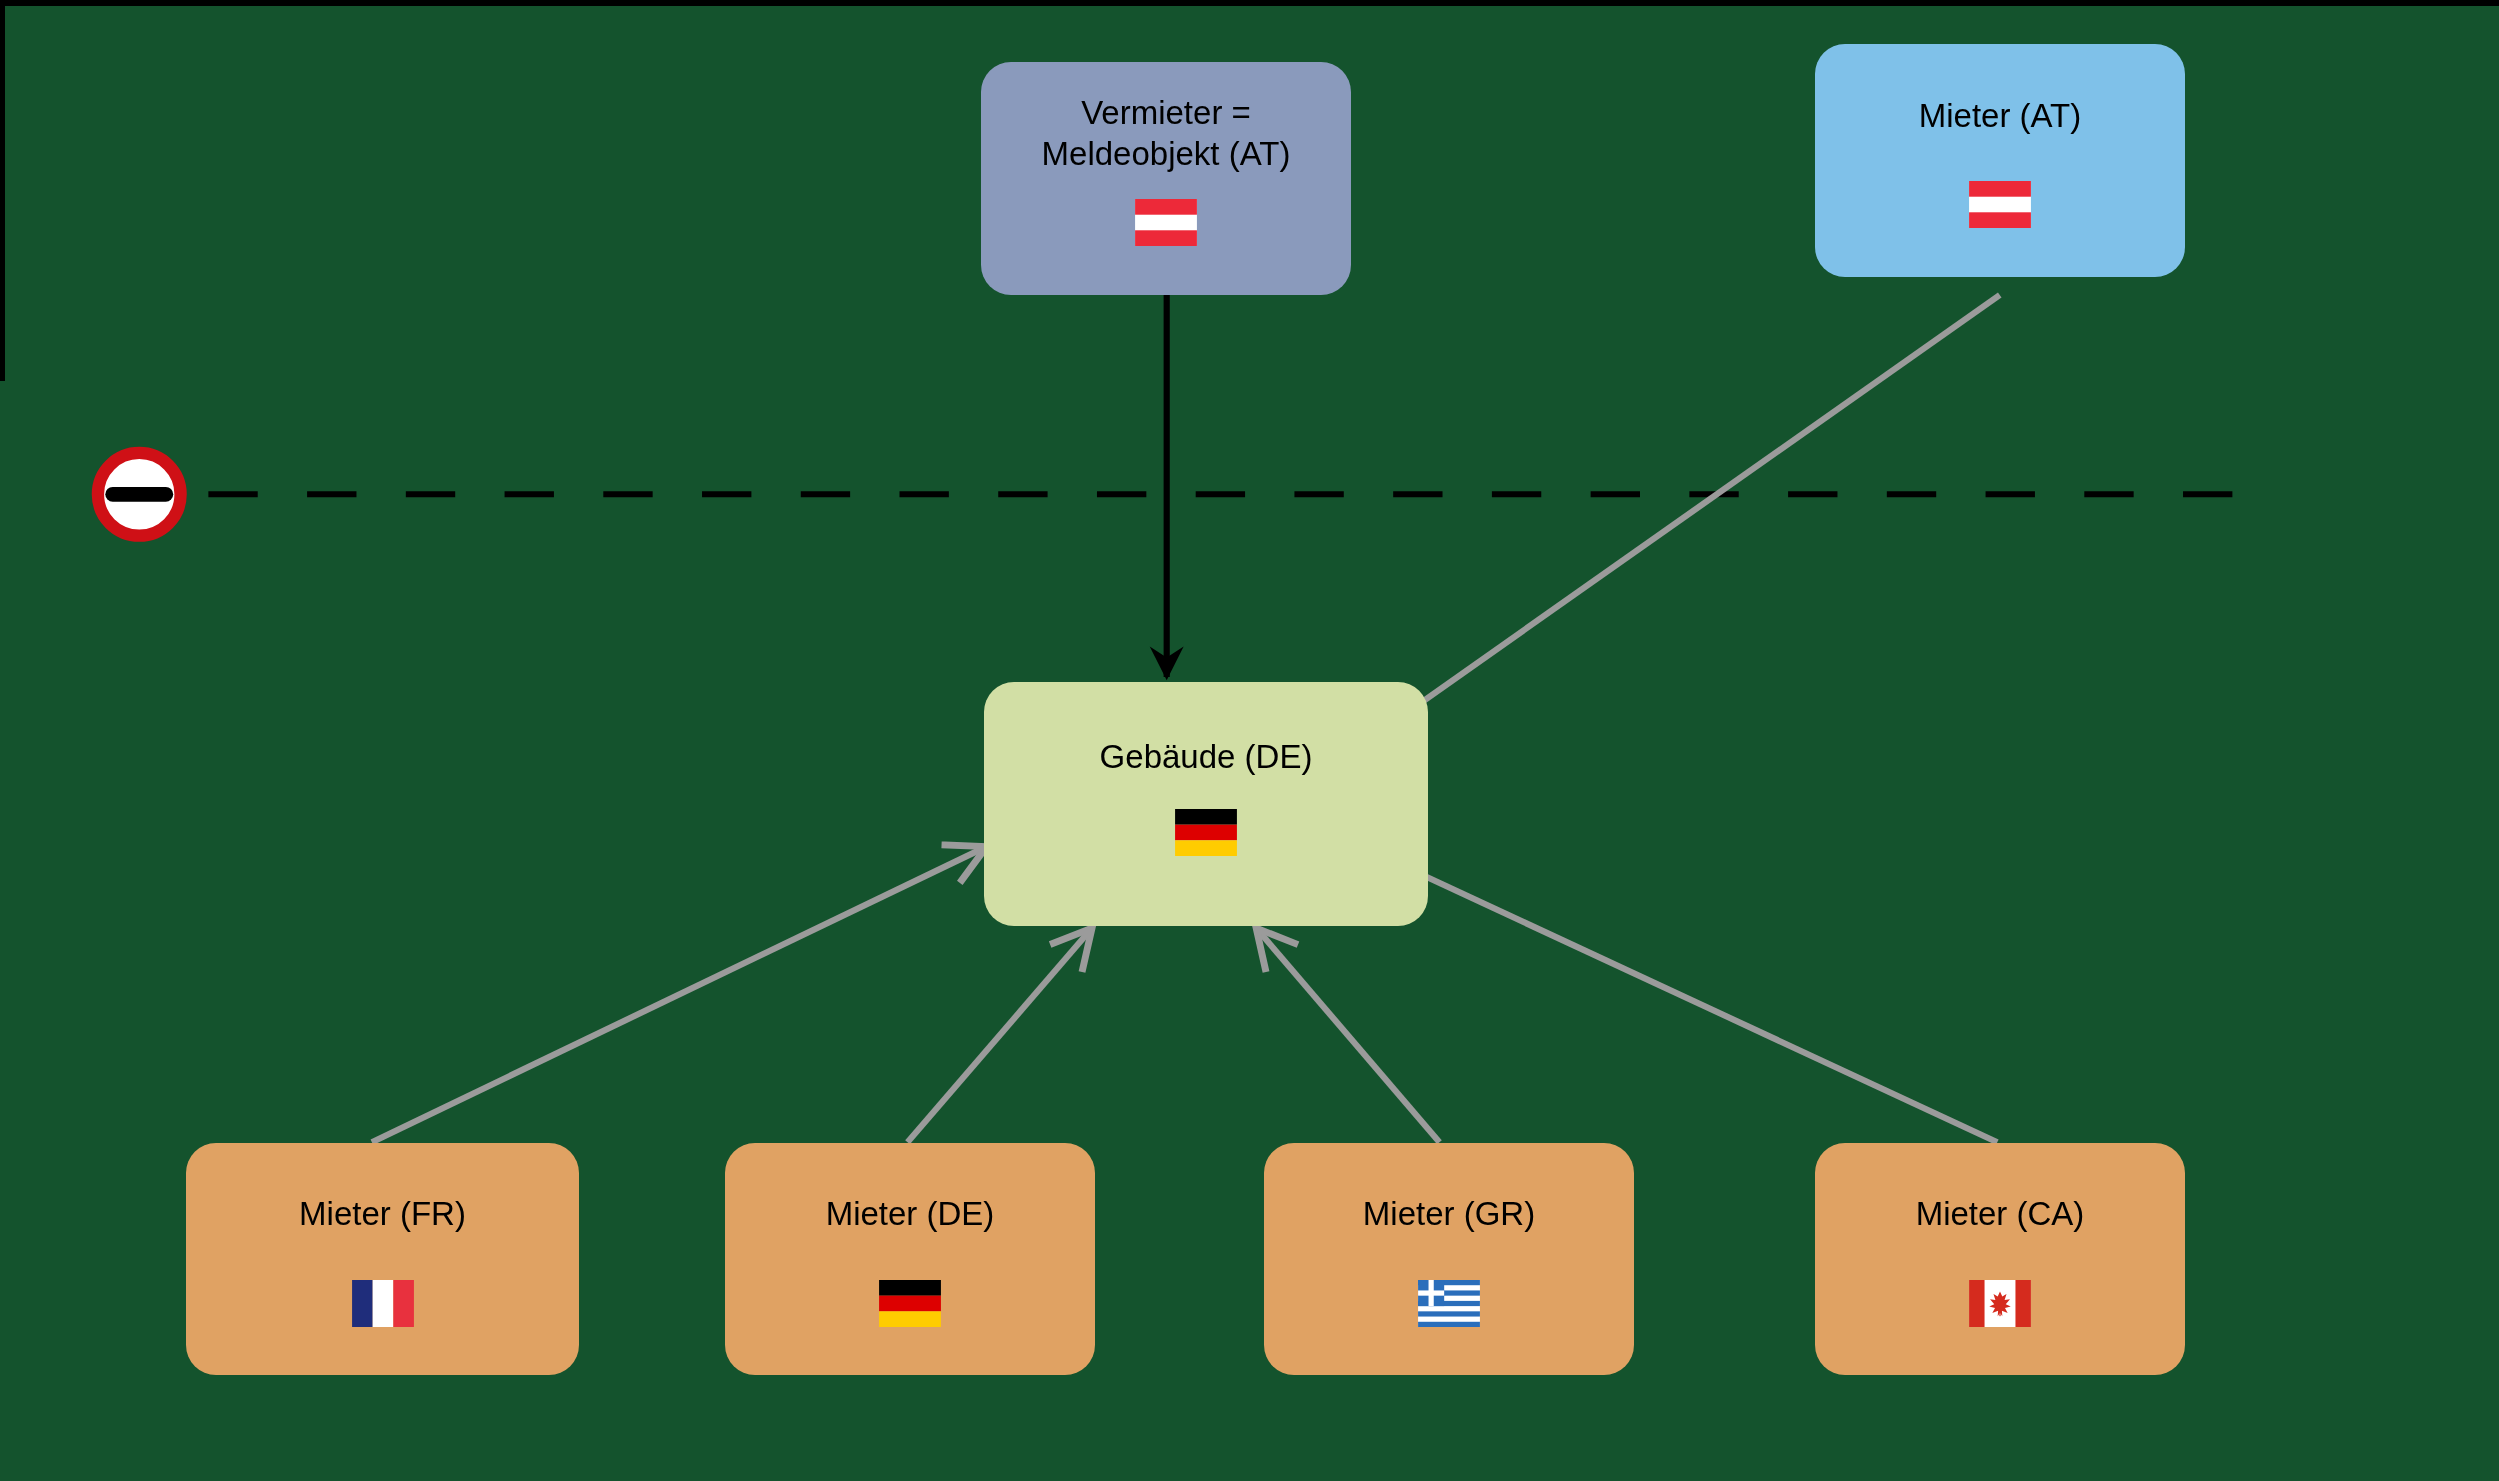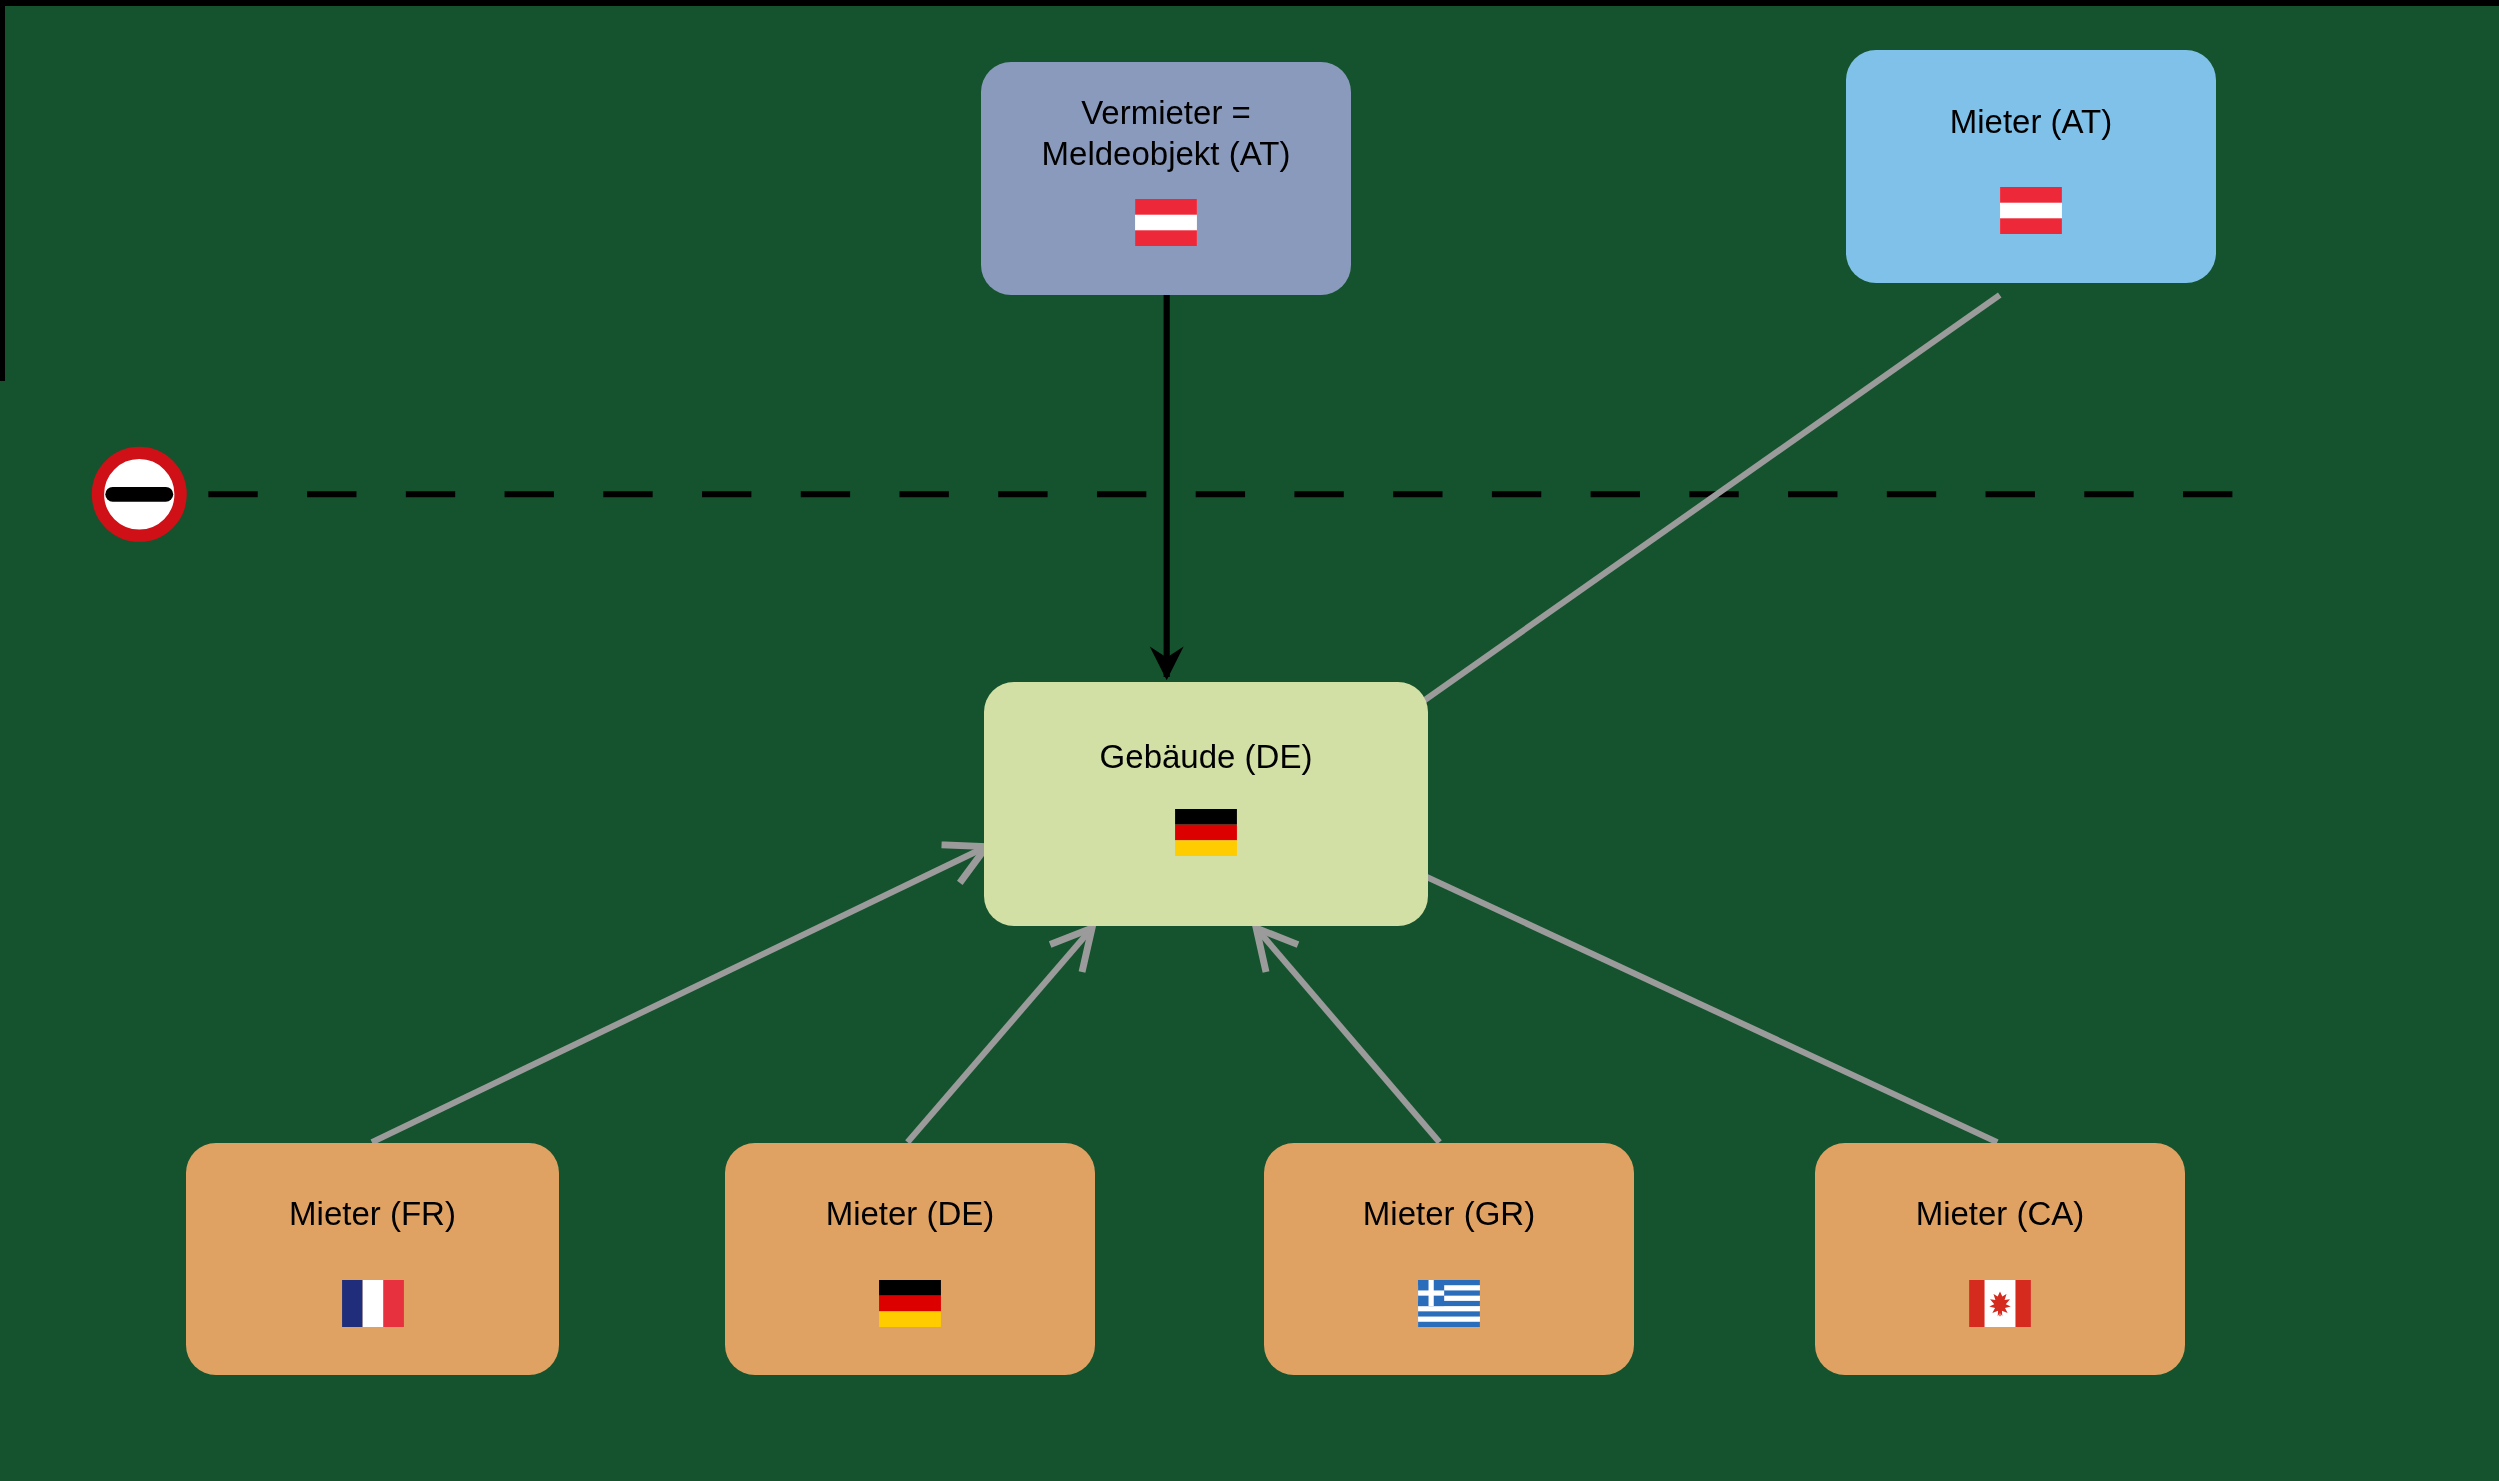--- a/index.html
+++ b/index.html
@@ -31,23 +31,23 @@
     position: absolute;
     left: 0; top: 0;
     width: 2500px; height: 1481px;
     pointer-events: none;
   }
   .node {
     position: absolute;
     border-radius: 30px;
   }
   .node-vermieter { left: 981px; top: 62px;  width: 370px; height: 233px; }
-  .node-mieter-at { left: 1815px; top: 50px;  width: 370px; height: 233px; margin-left: 31px; }
+  .node-mieter-at { left: 1815px; top: 44px;  width: 370px; height: 233px; }
   .node-gebaeude  { left: 984px; top: 682px; width: 444px; height: 244px; }
-  .node-mieter-fr { left: 186px;  top: 1143px; width: 373px; height: 232px; }
+  .node-mieter-fr { left: 186px;  top: 1143px; width: 373px; height: 232px; padding-left: 20px; }
   .node-mieter-de { left: 725px; top: 1143px; width: 370px; height: 232px; }
   .node-mieter-gr { left: 1264px; top: 1143px; width: 370px; height: 232px; }
   .node-mieter-ca { left: 1815px; top: 1143px; width: 370px; height: 232px; }
   .node-label {
     position: absolute;
     left: 0; top: 0;
     width: 100%; height: 61%;
     display: flex;
     align-items: center;
     justify-content: center;

